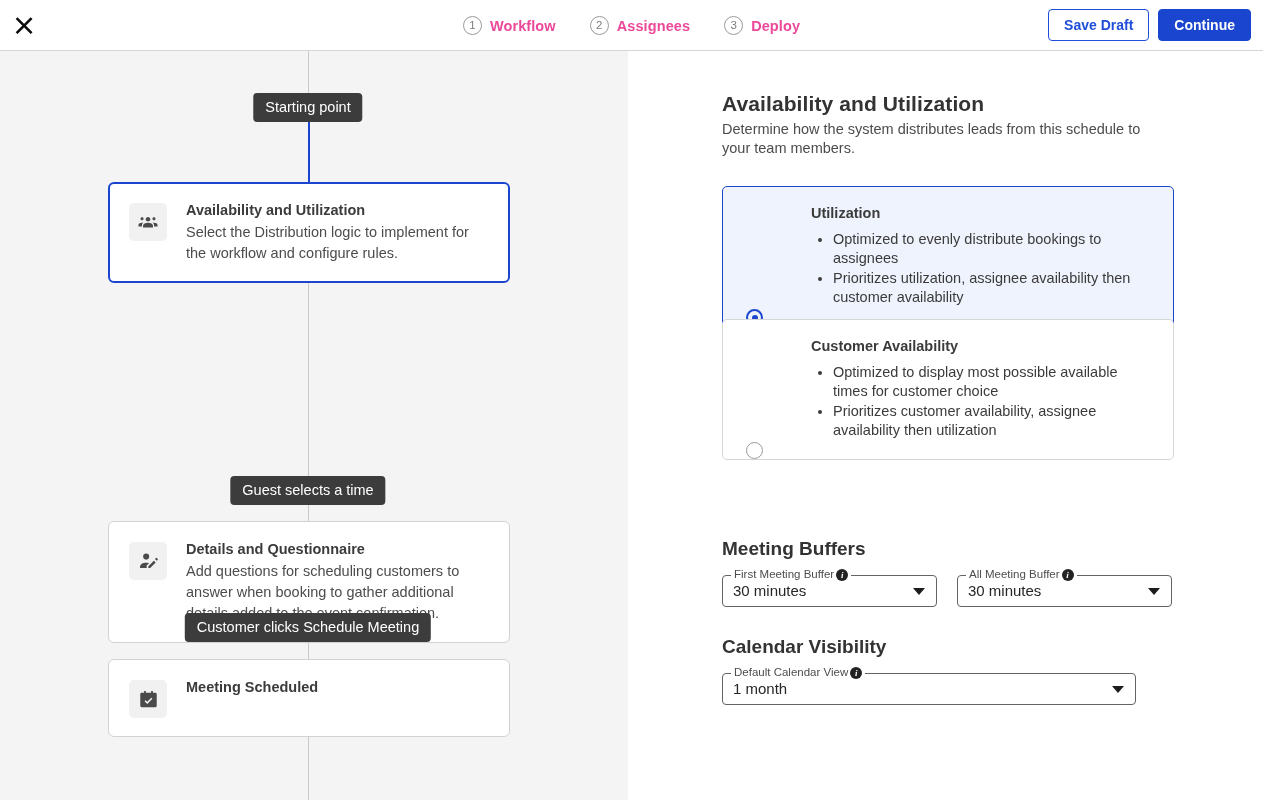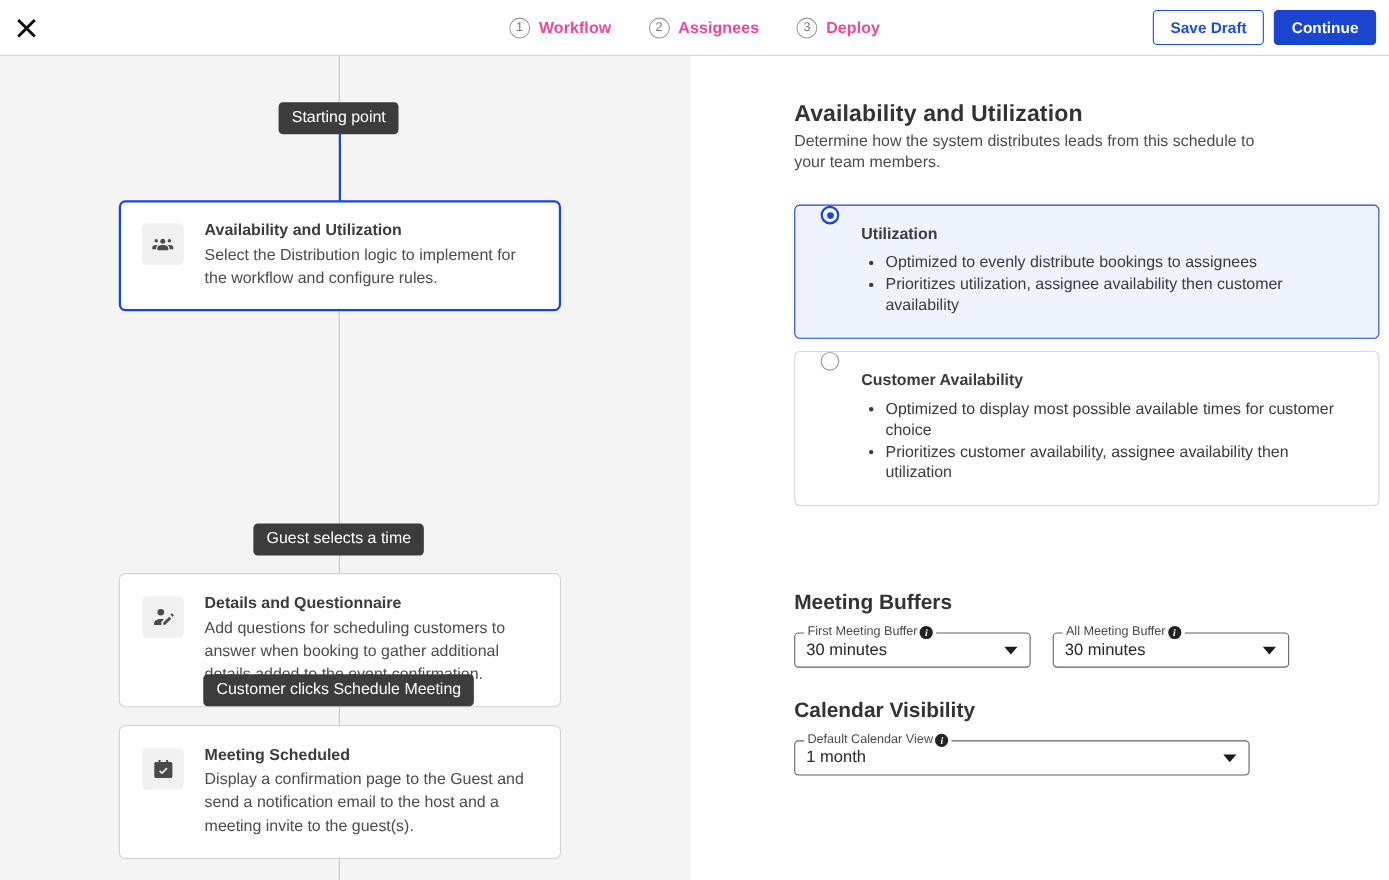--- a/index.html
+++ b/index.html
@@ -147,24 +147,25 @@
     position: absolute; left: 93px; top: 41px;
     font-size: 21px; font-weight: bold; color: #333333;
     letter-spacing: .1px;
   }
   #cfg-sub {
     position: absolute; left: 93px; top: 69px; width: 432px;
     font-size: 14.5px; color: #4c4c4c; line-height: 19px;
   }
 
   .opt-card {
-    position: absolute; left: 93px; width: 532px;
+    position: absolute; left: 93px; width: 452px;
     border-radius: 5px;
-    display: flex; align-items: flex-start;
+    display: flex; align-items: flex-end;
     cursor: pointer;
+    gap: 28px;
   }
   .opt-card.selected {
     background: #eff3fd;
     border: 1px solid #1a46cf;
   }
   .opt-card.plain {
     background: #ffffff;
     border: 1px solid #d6d6d6;
   }
   .radio {
@@ -333,21 +334,20 @@
   <div class="node" style="top:608px">
     <div class="node-icon">
       <svg width="21" height="21" viewBox="0 0 24 24">
         <path d="M7 2.2h2v2.4H7zM15 2.2h2v2.4h-2z"></path>
         <path d="M4.2 4.2h15.6c.9 0 1.6.7 1.6 1.6v13.4c0 .9-.7 1.6-1.6 1.6H4.2c-.9 0-1.6-.7-1.6-1.6V5.8c0-.9.7-1.6 1.6-1.6z"></path>
         <path d="M10.6 17.1l-3.1-3.1 1.25-1.25 1.85 1.85 4.6-4.6 1.25 1.25-5.85 5.85z" fill="#f1f1f1"></path>
       </svg>
     </div>
     <div class="node-text">
       <div class="node-title">Meeting Scheduled</div>
-      <div class="node-desc">Display a confirmation page to the Guest and send a notification email to the host and a meeting invite to the guest(s).</div>
     </div>
   </div>
 </div>
 
 <div id="config-panel">
 
   <div id="cfg-title">Availability and Utilization</div>
   <div id="cfg-sub">Determine how the system distributes leads from this schedule to your team members.</div>
 
   <div class="opt-card selected" style="top:135px">

